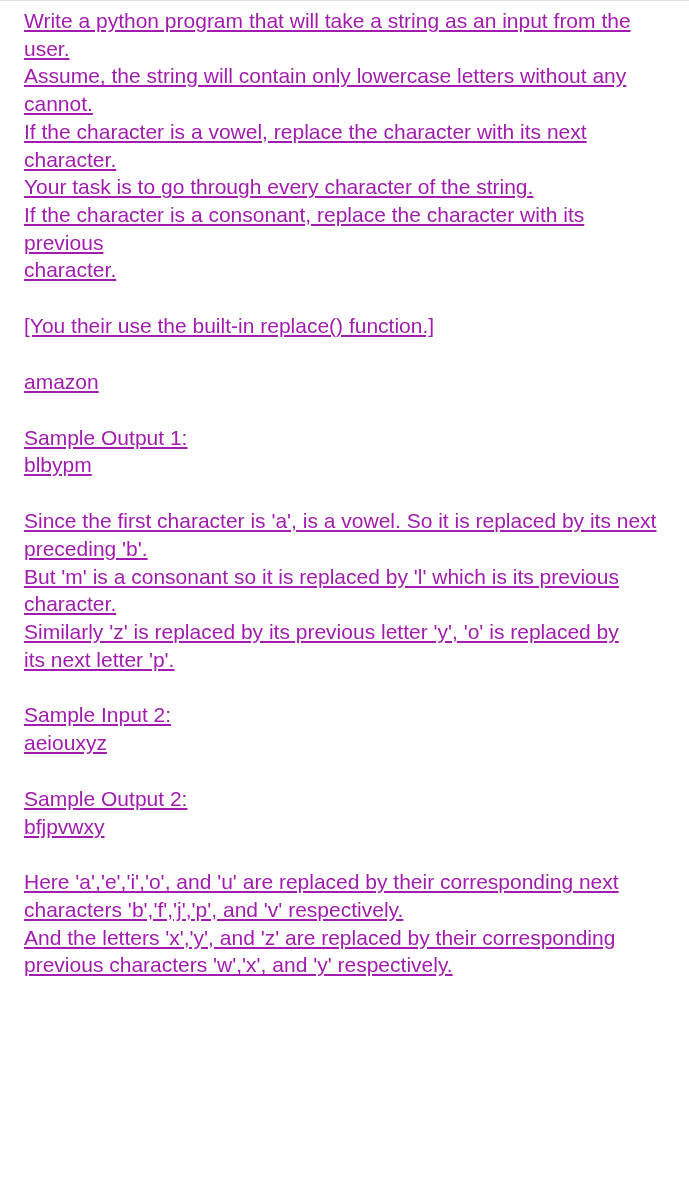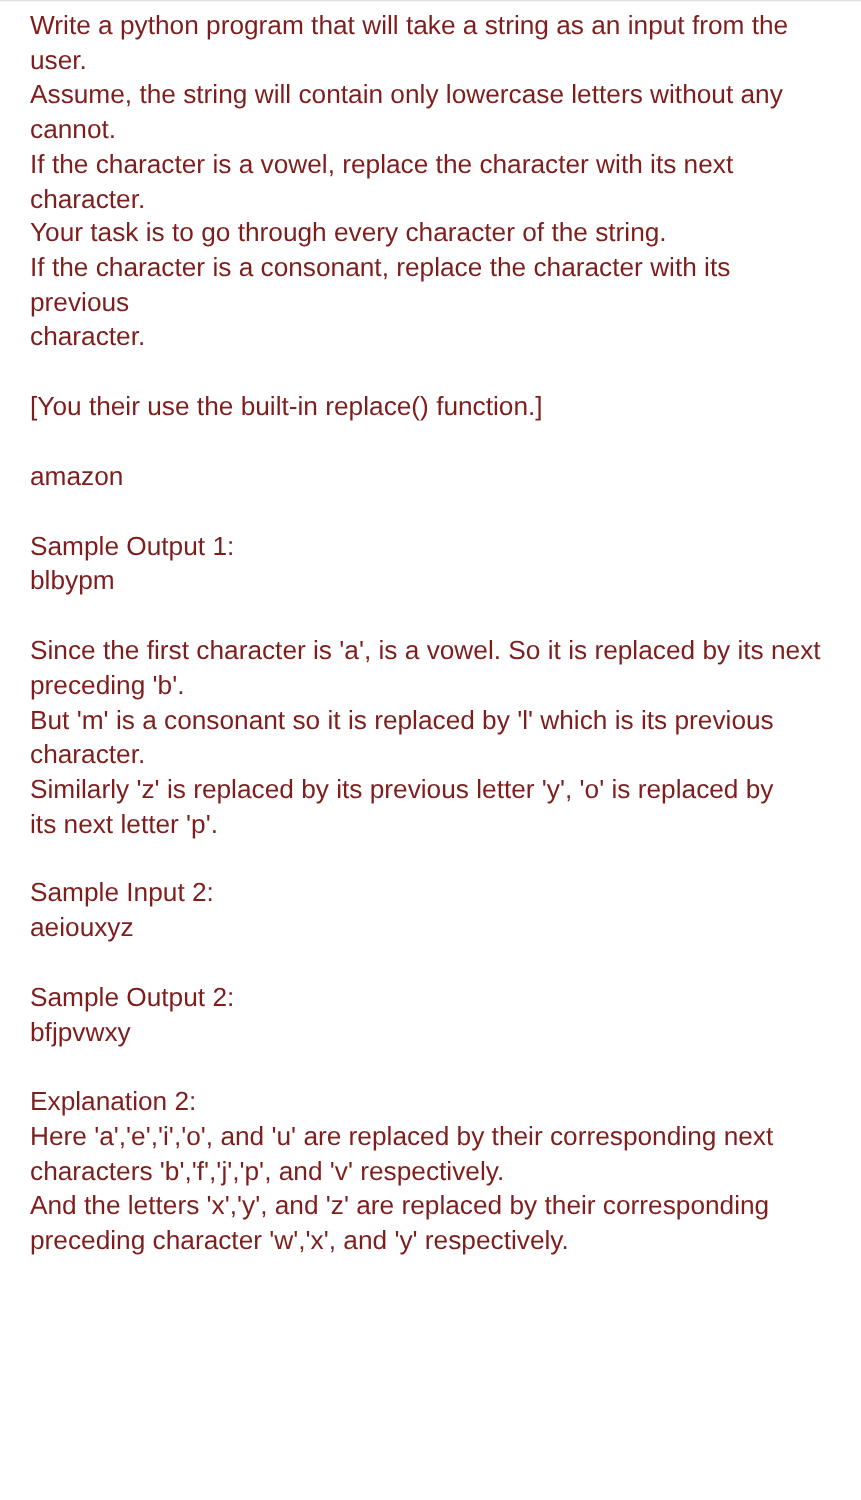--- a/index.html
+++ b/index.html
@@ -12,21 +12,22 @@
       background: #fff;
       width: 689px;
       height: 1200px;
       overflow: hidden;
       border-top: 1px solid #e0e0e0;
     }
     .content {
       padding: 6px 24px 0 24px;
       font-size: 21px;
       line-height: 1.32;
-      color: #7f1d1d;
+      color: #a21caf;
+      text-decoration: underline;
     }
     .block {
       margin-bottom: 28px;
     }
     .line {
       display: block;
     }
   </style>
 </head>
 <body>
@@ -68,20 +69,19 @@
     <span class="line">Sample Input 2:</span>
     <span class="line">aeiouxyz</span>
   </div>
 
   <div class="block">
     <span class="line">Sample Output 2:</span>
     <span class="line">bfjpvwxy</span>
   </div>
 
   <div class="block">
-    <span class="line">Explanation 2:</span>
     <span class="line">Here 'a','e','i','o', and 'u' are replaced by their corresponding next</span>
     <span class="line">characters 'b','f','j','p', and 'v' respectively.</span>
     <span class="line">And the letters 'x','y', and 'z' are replaced by their corresponding</span>
-    <span class="line">preceding character 'w','x', and 'y' respectively.</span>
+    <span class="line">previous characters 'w','x', and 'y' respectively.</span>
   </div>
 
 </div>
 
 </body></html>

